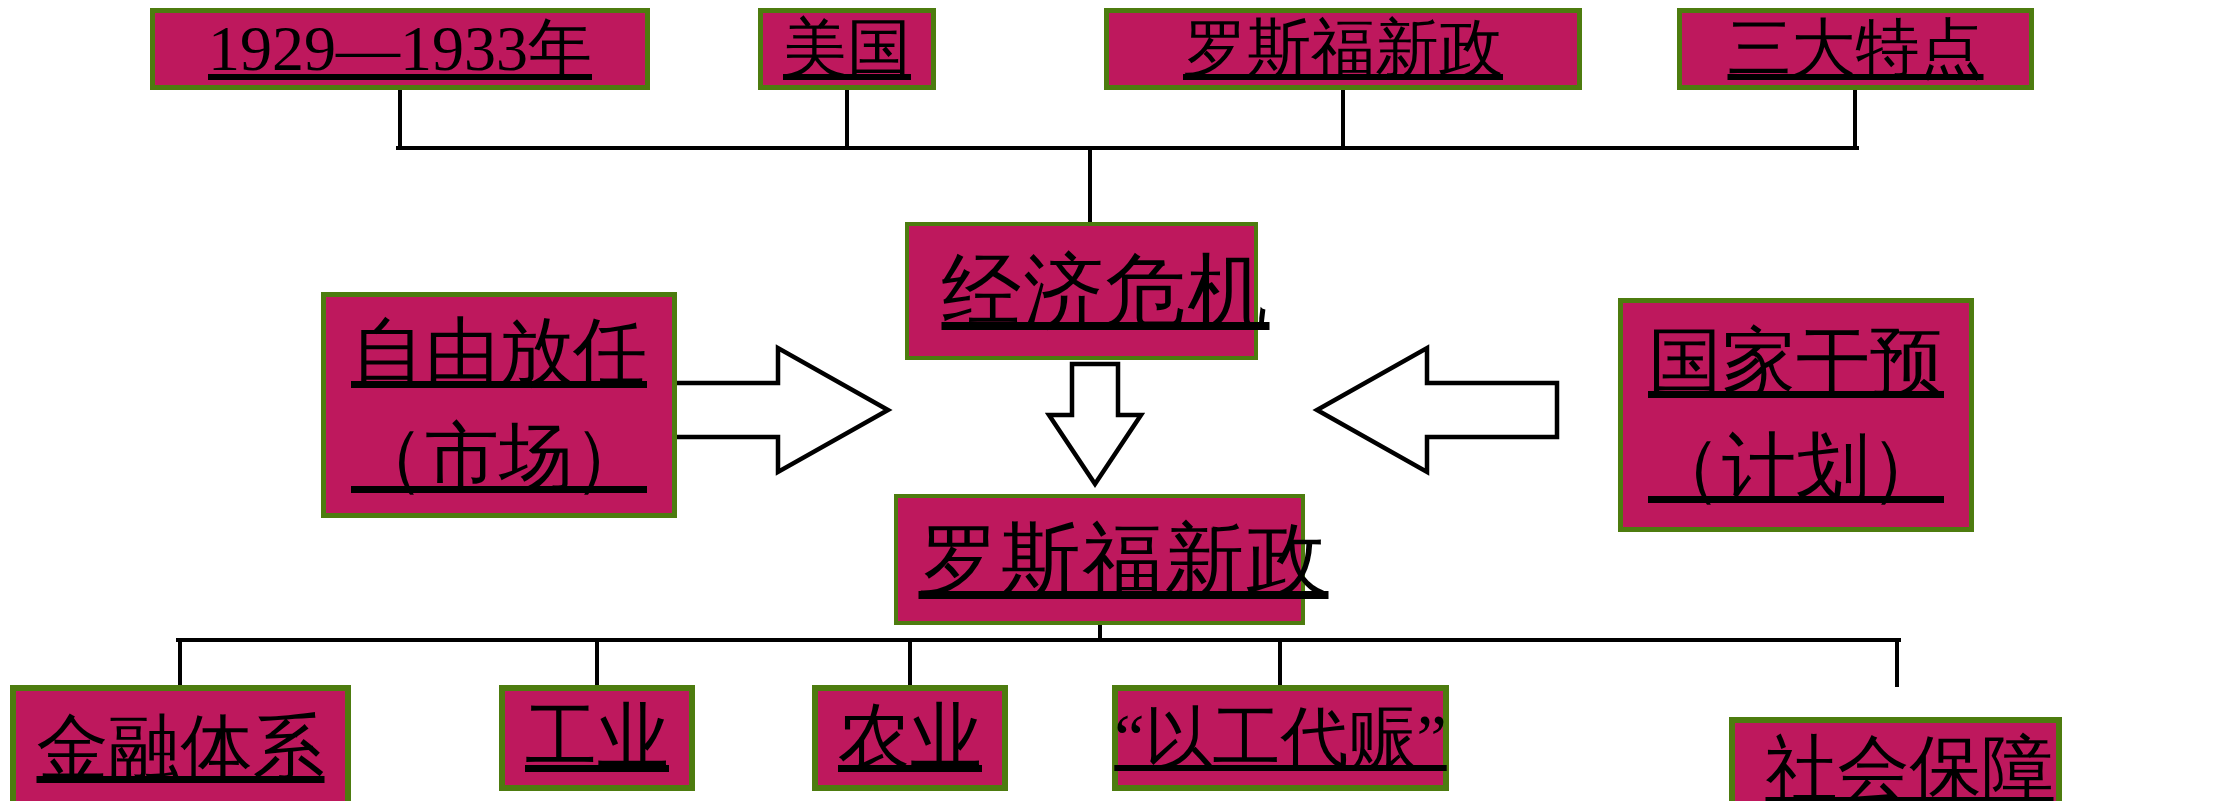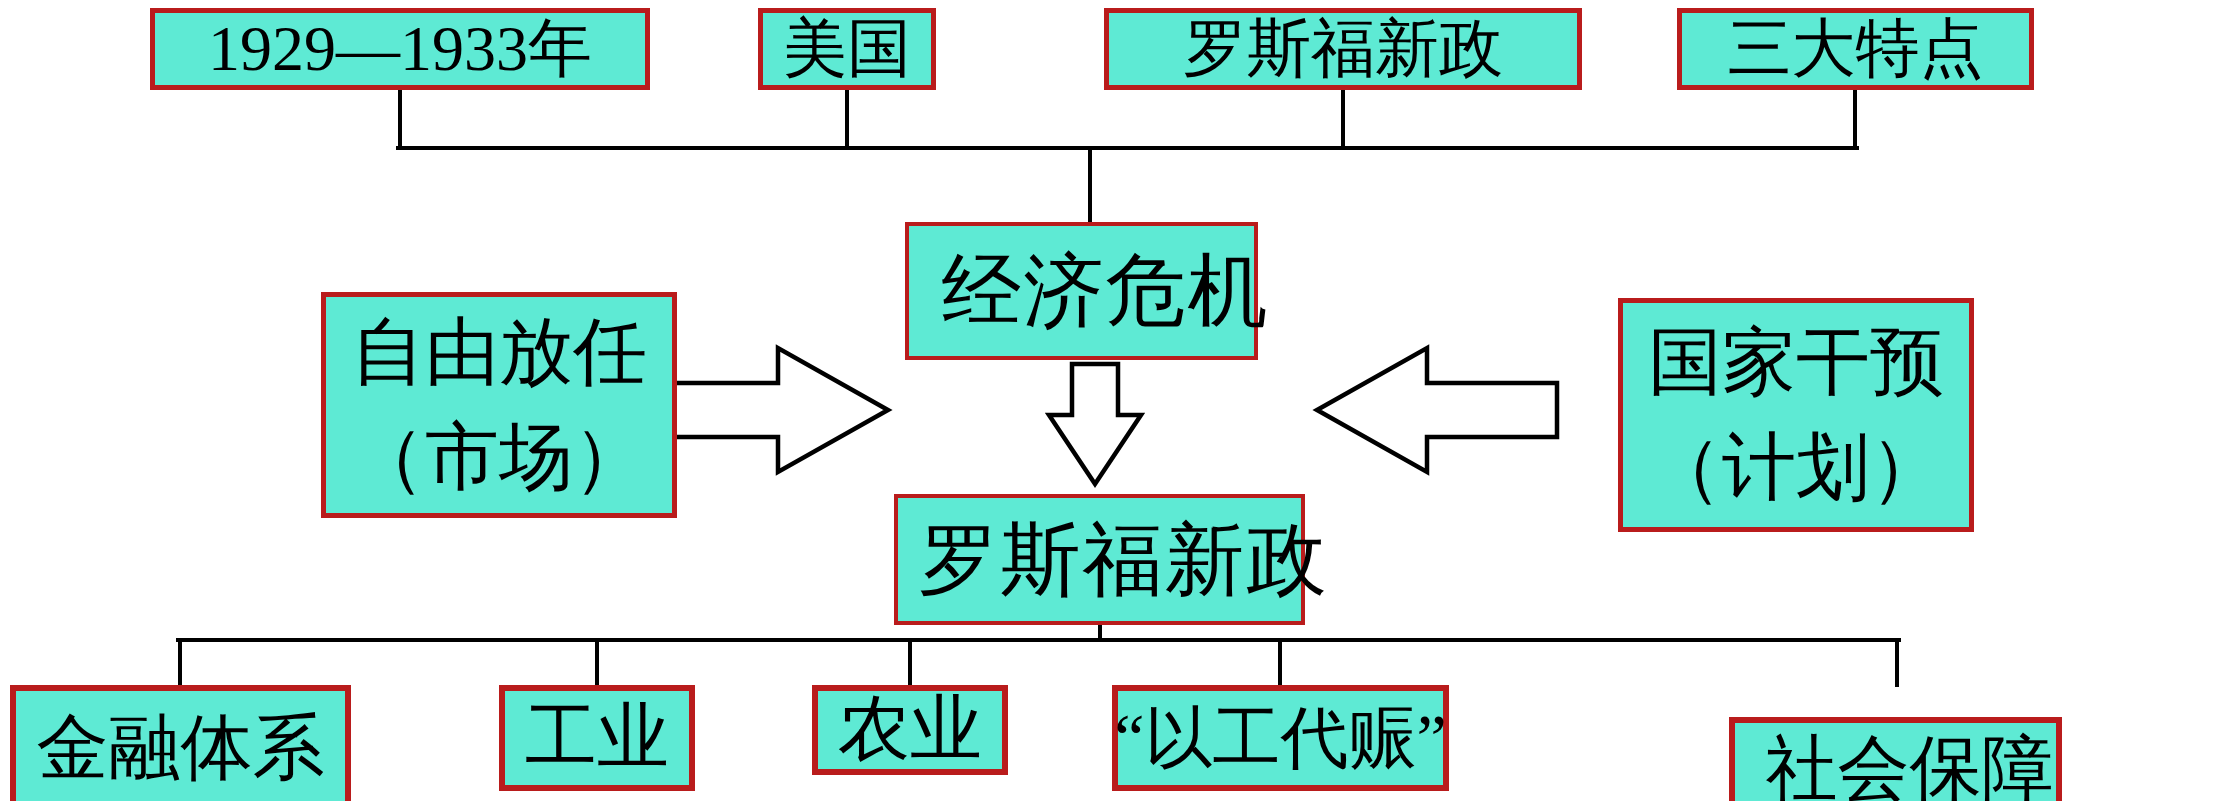--- a/index.html
+++ b/index.html
@@ -31,29 +31,30 @@
   }
   .block-arrow {
     fill: #ffffff;
     stroke: #000000;
     stroke-width: 4.5;
     stroke-linejoin: miter;
   }
   .box {
     position: absolute;
     box-sizing: border-box;
-    background: #5eead4;
-    border: 5px solid #b91c1c;
+    background: #be185d;
+    border: 5px solid #4d7c0f;
     display: flex;
     flex-direction: column;
     align-items: center;
     justify-content: center;
     text-align: center;
     white-space: nowrap;
     line-height: 1.1;
+    text-decoration: underline;
   }
   .box.thin  { border-width: 4px; padding-left: 48px; }
   .box.heavy { border-width: 6px; }
   .fs-top   { font-size: 64px; }
   .fs-big   { font-size: 80px; letter-spacing: 2px; }
   .fs-mid   { font-size: 74px; line-height: 1.42; margin-left: 39px; }
   .fs-bot   { font-size: 72px; }
   .fs-quote { font-size: 68px; }
 </style>
 </head>
@@ -102,21 +103,21 @@
   <div class="box thin fs-big" style="left:894px; top:494px; width:411px; height:131px;">
     <span>罗斯福新政</span>
   </div>
 
   <div class="box heavy fs-bot" style="left:10px; top:685px; width:341px; height:128px;">
     <span>金融体系</span>
   </div>
   <div class="box heavy fs-bot" style="left:499px; top:685px; width:196px; height:106px;">
     <span>工业</span>
   </div>
-  <div class="box heavy fs-bot" style="left:812px; top:685px; width:196px; height:90px;">
+  <div class="box heavy fs-bot" style="left:812px; top:685px; width:196px; height:106px;">
     <span>农业</span>
   </div>
   <div class="box heavy fs-quote" style="left:1112px; top:685px; width:337px; height:106px;">
     <span>“以工代赈”</span>
   </div>
   <div class="box heavy fs-bot" style="left:1729px; top:717px; width:333px; height:106px;padding-left:28px;">
     <span>社会保障</span>
   </div>
 
 </div>

